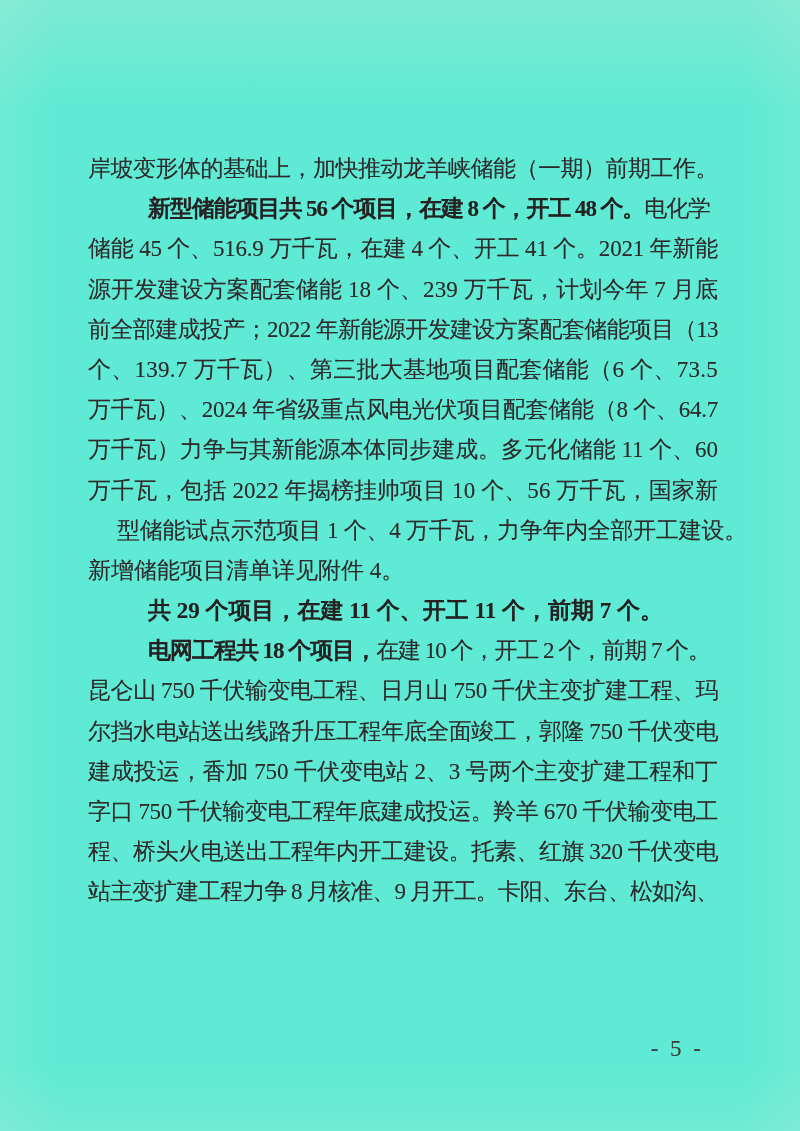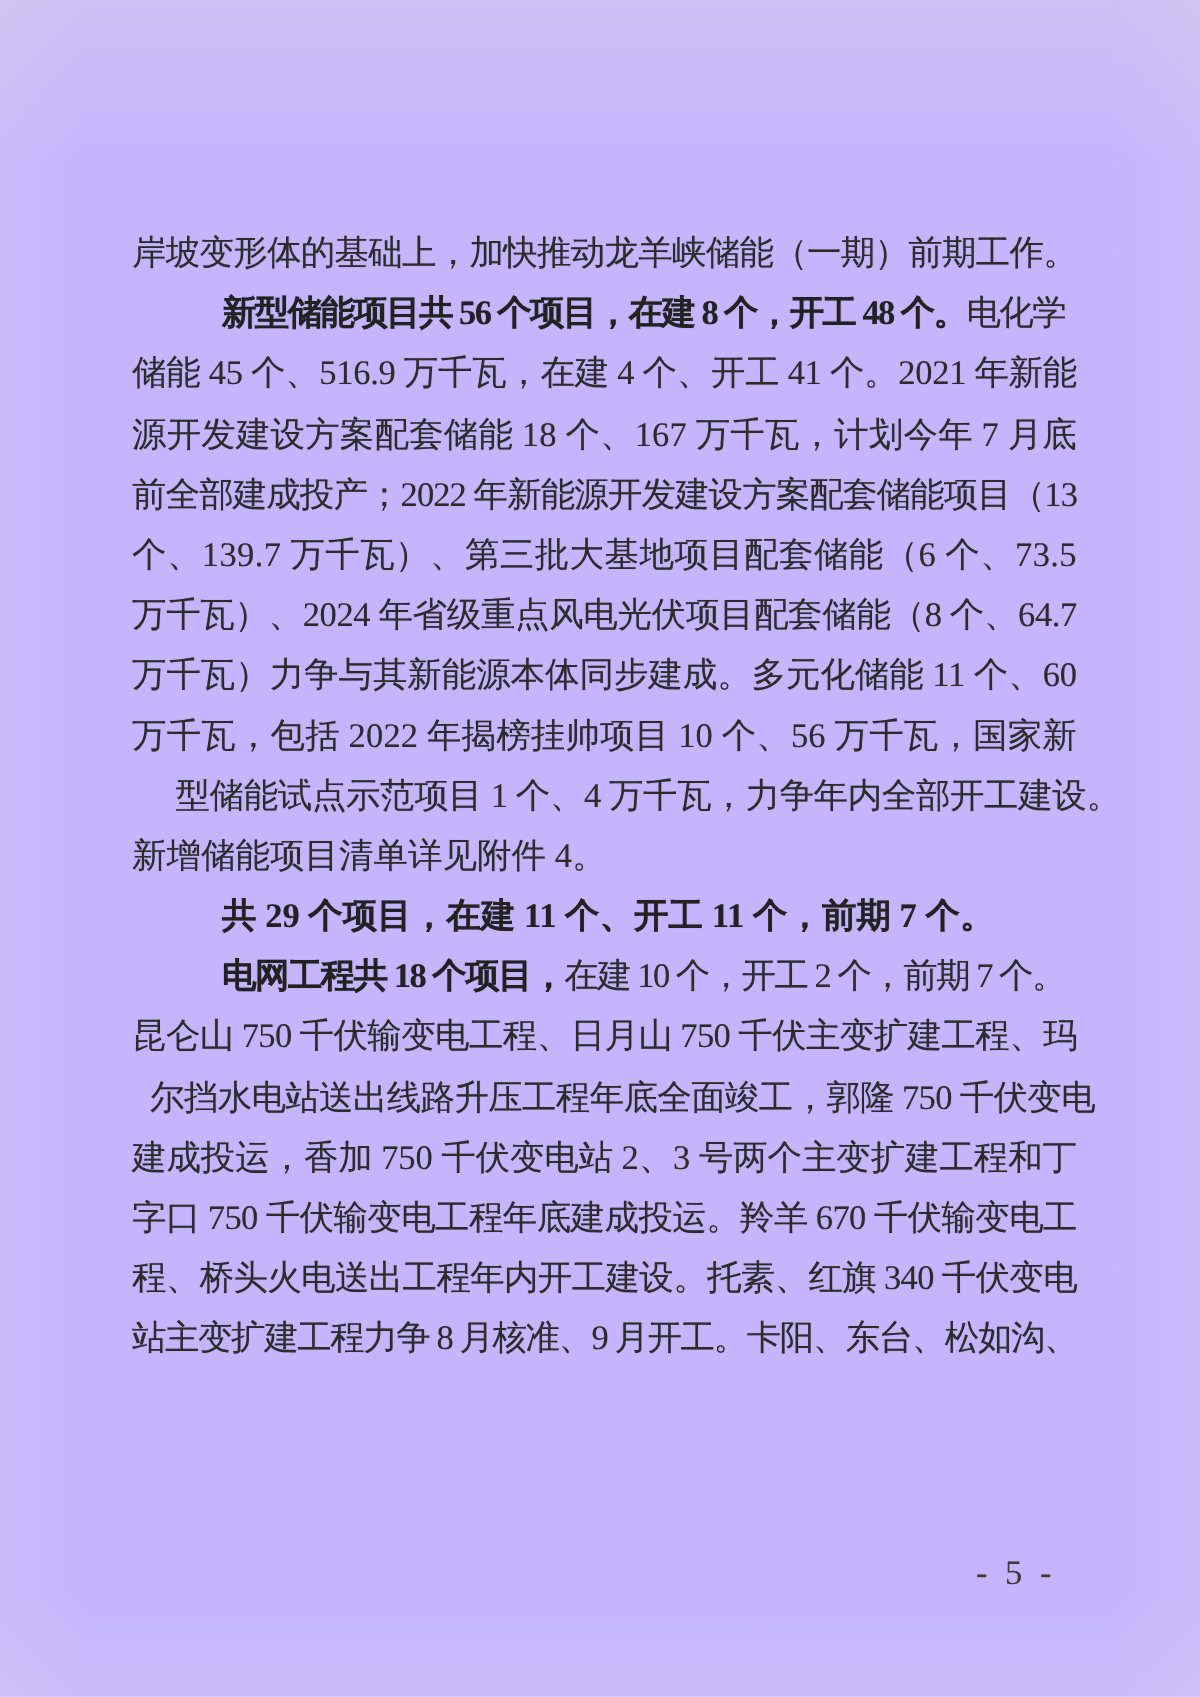--- a/index.html
+++ b/index.html
@@ -5,21 +5,21 @@
   html, body { margin: 0; padding: 0; }
   body {
     width: 800px; height: 1131px;
     background: #fdfdfc;
     font-family: "Liberation Serif", "DejaVu Serif", serif;
     overflow: hidden;
     position: relative;
   }
   .page {
     position: absolute; inset: 0;
-    background: #c4b5fd;
+    background: #5eead4;
   }
   
   .page::before {
     content: "";
     position: absolute; inset: 0;
     background:
       linear-gradient(180deg, rgba(242,236,210,0.20), rgba(255,255,255,0) 110px),
       linear-gradient(0deg,  rgba(242,238,222,0.12), rgba(255,255,255,0) 70px),
       linear-gradient(90deg,  rgba(244,240,222,0.10), rgba(255,255,255,0) 60px),
       linear-gradient(270deg, rgba(244,240,222,0.10), rgba(255,255,255,0) 60px);
@@ -59,31 +59,31 @@
   }
 </style>
 </head>
 <body>
 
 <div class="page">
   <div class="doc" id="doc">
       <div class="line"><span class="run-wrap" style="letter-spacing: -0.5px;"><span class="run">岸坡变形体的基础上，加快推动龙羊峡储能（一期）前期工作。</span></span></div>
       <div class="line indent"><span class="run-wrap" style="letter-spacing: -1.09091px;"><span class="run bold">新型储能项目共 56 个项目，在建 8 个，开工 48 个。</span><span class="run">电化学</span></span></div>
       <div class="line"><span class="run-wrap" style="letter-spacing: -0.20122px;"><span class="run">储能 45 个、516.9 万千瓦，在建 4 个、开工 41 个。2021 年新能</span></span></div>
-      <div class="line"><span class="run-wrap" style="letter-spacing: 0.0955882px;"><span class="run">源开发建设方案配套储能 18 个、167 万千瓦，计划今年 7 月底</span></span></div>
+      <div class="line"><span class="run-wrap" style="letter-spacing: 0.0955882px;"><span class="run">源开发建设方案配套储能 18 个、239 万千瓦，计划今年 7 月底</span></span></div>
       <div class="line"><span class="run-wrap" style="letter-spacing: -0.617188px;"><span class="run">前全部建成投产；2022 年新能源开发建设方案配套储能项目（13</span></span></div>
       <div class="line"><span class="run-wrap" style="letter-spacing: 0.264706px;"><span class="run">个、139.7 万千瓦）、第三批大基地项目配套储能（6 个、73.5</span></span></div>
       <div class="line"><span class="run-wrap" style="letter-spacing: -0.242647px;"><span class="run">万千瓦）、2024 年省级重点风电光伏项目配套储能（8 个、64.7</span></span></div>
       <div class="line"><span class="run-wrap" style="letter-spacing: -0.0534274px;"><span class="run">万千瓦）力争与其新能源本体同步建成。多元化储能 11 个、60</span></span></div>
       <div class="line"><span class="run-wrap" style="letter-spacing: 0.0928571px;"><span class="run">万千瓦，包括 2022 年揭榜挂帅项目 10 个、56 万千瓦，国家新</span></span></div>
       <div class="line"><span class="run-wrap" style="letter-spacing: -0.266129px; margin-left: 29px;"><span class="run">型储能试点示范项目 1 个、4 万千瓦，力争年内全部开工建设。</span></span></div>
       <div class="line"><span class="run-wrap"><span class="run">新增储能项目清单详见附件 4。</span></span></div>
       <div class="line indent"><span class="run-wrap"><span class="run bold">共 29 个项目，在建 11 个、开工 11 个，前期 7 个。</span></span></div>
       <div class="line indent"><span class="run-wrap" style="letter-spacing: -1.02857px;"><span class="run bold">电网工程共 18 个项目，</span><span class="run">在建 10 个，开工 2 个，前期 7 个。</span></span></div>
       <div class="line"><span class="run-wrap" style="letter-spacing: -0.411765px;"><span class="run">昆仑山 750 千伏输变电工程、日月山 750 千伏主变扩建工程、玛</span></span></div>
-      <div class="line"><span class="run-wrap" style="letter-spacing: -0.451613px; margin-left: 12px;"><span class="run">尔挡水电站送出线路升压工程年底全面竣工，郭隆 750 千伏变电</span></span></div>
+      <div class="line"><span class="run-wrap" style="letter-spacing: -0.451613px;"><span class="run">尔挡水电站送出线路升压工程年底全面竣工，郭隆 750 千伏变电</span></span></div>
       <div class="line"><span class="run-wrap" style="letter-spacing: -0.0757576px;"><span class="run">建成投运，香加 750 千伏变电站 2、3 号两个主变扩建工程和丁</span></span></div>
       <div class="line"><span class="run-wrap" style="letter-spacing: -0.411765px;"><span class="run">字口 750 千伏输变电工程年底建成投运。羚羊 670 千伏输变电工</span></span></div>
-      <div class="line"><span class="run-wrap" style="letter-spacing: -0.451613px;"><span class="run">程、桥头火电送出工程年内开工建设。托素、红旗 340 千伏变电</span></span></div>
+      <div class="line"><span class="run-wrap" style="letter-spacing: -0.451613px;"><span class="run">程、桥头火电送出工程年内开工建设。托素、红旗 320 千伏变电</span></span></div>
       <div class="line"><span class="run-wrap" style="letter-spacing: -0.976562px;"><span class="run">站主变扩建工程力争 8 月核准、9 月开工。卡阳、东台、松如沟、</span></span></div>
     </div>
   <div class="pagenum">- 5 -</div>
 </div>
 
 </body></html>

